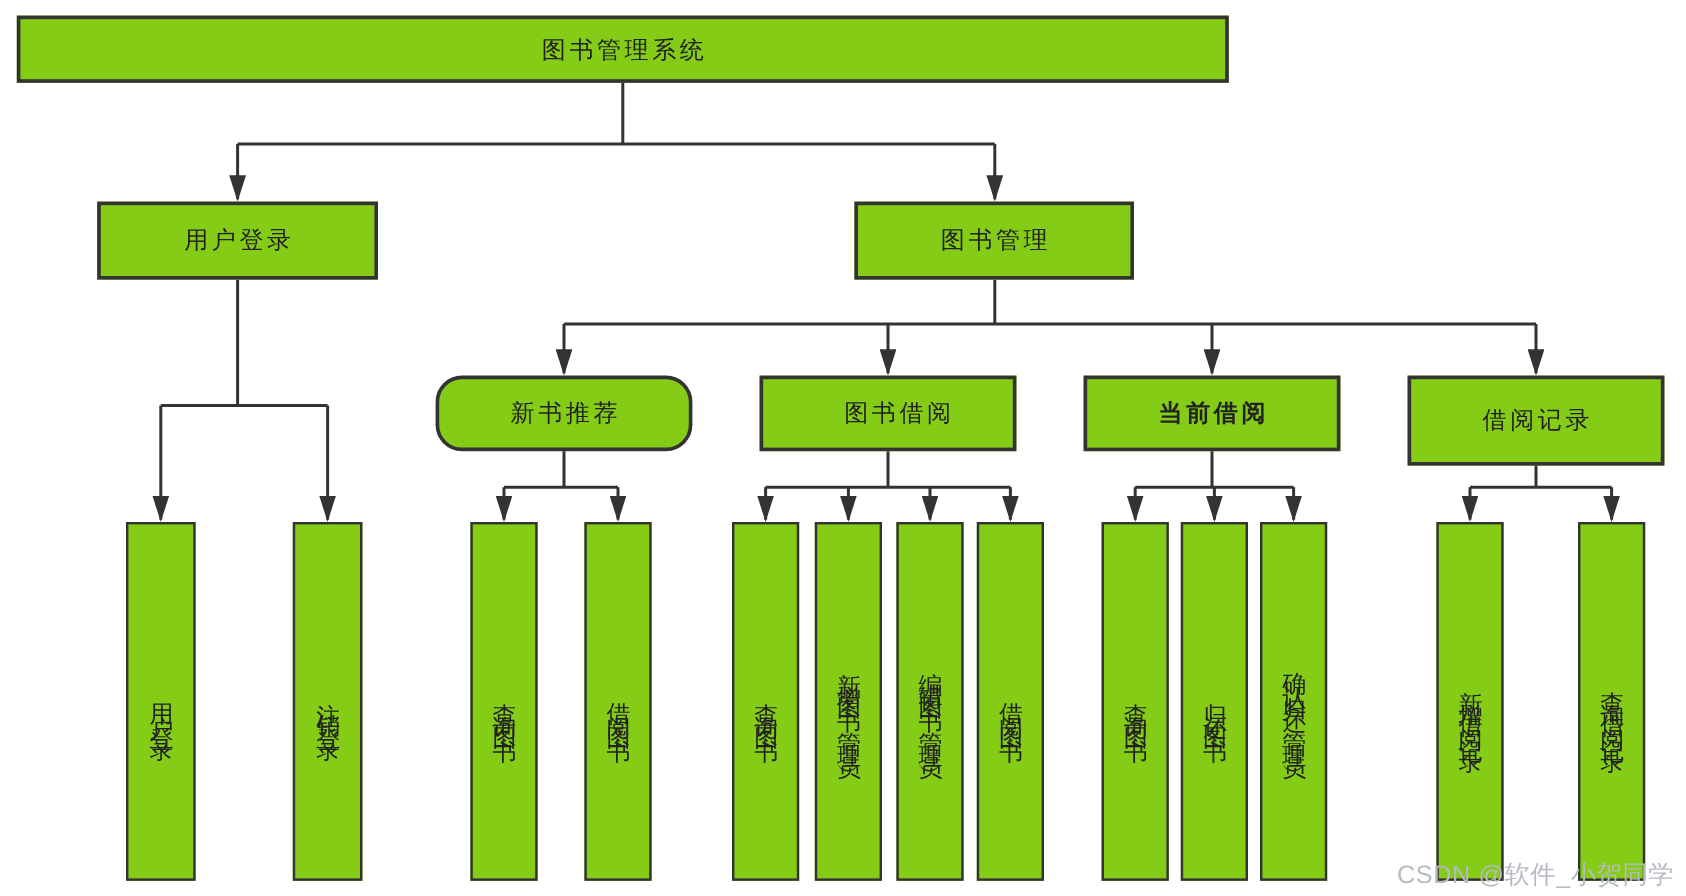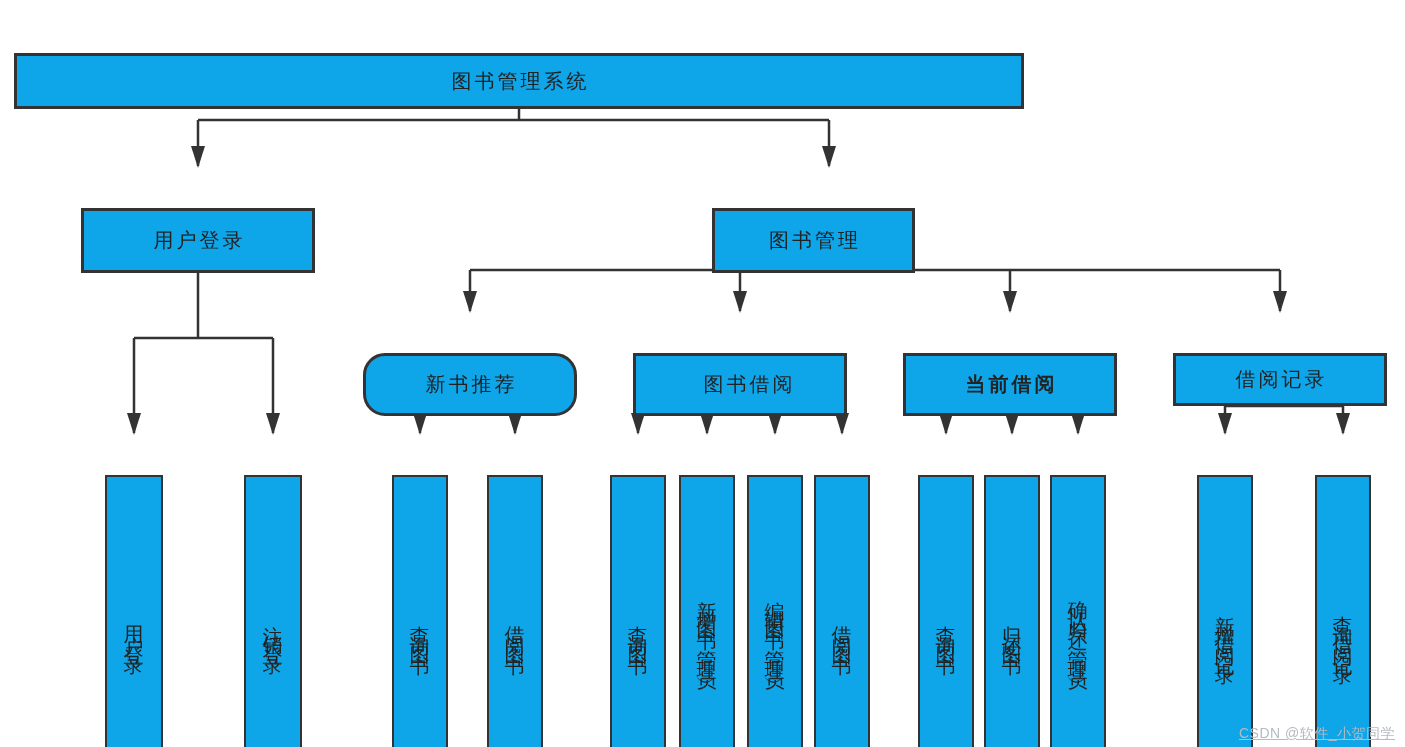--- a/index.html
+++ b/index.html
@@ -2,32 +2,32 @@
 <html><head>
 <meta charset="utf-8">
 <style>
   html,body{margin:0;padding:0;background:#ffffff;}
   .stage{
     position:relative;width:1405px;height:747px;background:#ffffff;
     font-family:"Liberation Sans", sans-serif;color:#222222;overflow:hidden;
   }
   .stage svg.wires{position:absolute;left:0;top:0;width:1405px;height:747px;}
   .box{
-    position:absolute;box-sizing:border-box;background:#0ea5e9;
+    position:absolute;box-sizing:border-box;background:#84cc16;
     border:3px solid #333333;display:flex;align-items:center;justify-content:center;
-    font-size:20px;letter-spacing:3px;text-indent:3px;white-space:nowrap;z-index:2;margin-top:40px;
+    font-size:20px;letter-spacing:3px;text-indent:3px;white-space:nowrap;z-index:2;
   }
   .box.leaf{border-width:2px;letter-spacing:normal;text-indent:0;}
   .box.leaf .vtext{
     writing-mode:vertical-rl;text-orientation:mixed;
     line-height:1;letter-spacing:10px;margin-bottom:-10px;
   }
   .watermark{
     position:absolute;right:10px;bottom:4px;z-index:5;
-    font-size:14px;color:#b6bac1;letter-spacing:0.5px;white-space:nowrap;text-decoration:underline;
+    font-size:21px;color:#b6bac1;letter-spacing:0.5px;white-space:nowrap;
   }
 </style>
 </head>
 <body>
 
 <div class="stage">
 
   <svg class="wires" viewBox="0 0 1405 747" xmlns="http://www.w3.org/2000/svg">
     <defs>
       <marker id="arrow" viewBox="0 0 22 14" refX="20" refY="7" markerWidth="22" markerHeight="14" markerUnits="userSpaceOnUse" orient="auto">
@@ -88,26 +88,26 @@
         <path d="M1225,406 H1343"></path>
         <path d="M1225,406 V433" marker-end="url(#arrow)"></path>
         <path d="M1343,406 V433" marker-end="url(#arrow)"></path>
       </g>
     </g>
   </svg>
 
   <div class="box" style="left:14px;top:13px;width:1010px;height:56px;">图书管理系统</div>
 
   <div class="box" style="left:81px;top:168px;width:234px;height:65px;">用户登录</div>
-  <div class="box" style="left:712px;top:168px;width:203px;height:65px;">图书管理</div>
+  <div class="box" style="left:712px;top:168px;width:233px;height:65px;">图书管理</div>
 
   <div class="box" style="left:363px;top:313px;width:214px;height:63px;border-radius:22px;">新书推荐</div>
   <div class="box" style="left:633px;top:313px;width:214px;height:63px;padding-left:16px;">图书借阅</div>
   <div class="box" style="left:903px;top:313px;width:214px;height:63px;font-weight:bold;">当前借阅</div>
-  <div class="box" style="left:1173px;top:313px;width:214px;height:53px;">借阅记录</div>
+  <div class="box" style="left:1173px;top:313px;width:214px;height:75px;">借阅记录</div>
 
   <div class="box leaf" style="left:105px;top:435px;width:58px;height:299px;">
     <span class="vtext">用户登录</span>
   </div>
   <div class="box leaf" style="left:244px;top:435px;width:58px;height:299px;">
     <span class="vtext">注销登录</span>
   </div>
 
   <div class="box leaf" style="left:392px;top:435px;width:56px;height:299px;">
     <span class="vtext">查询图书</span>

